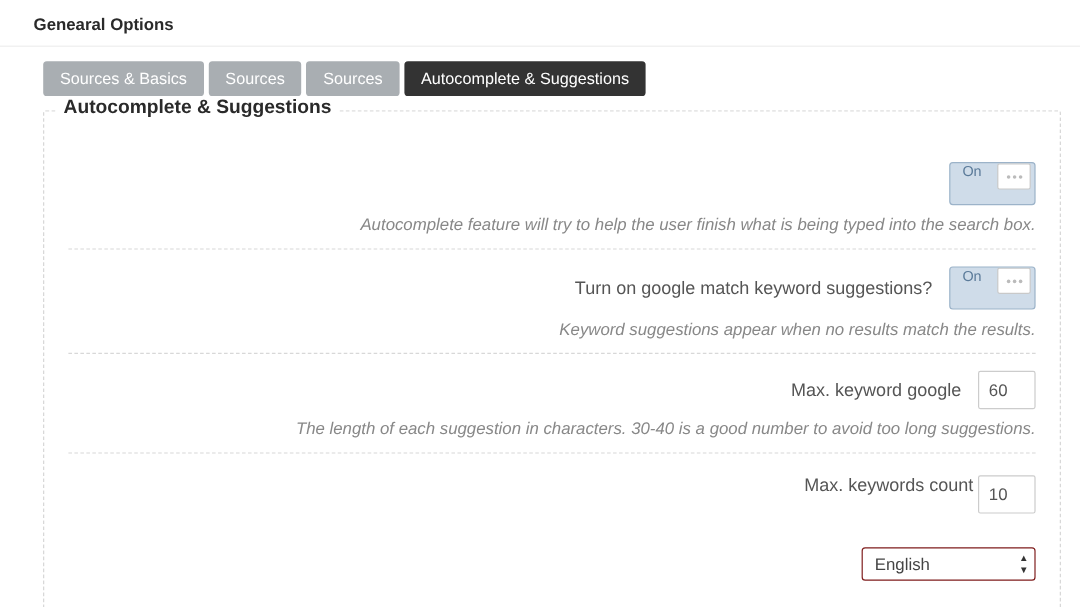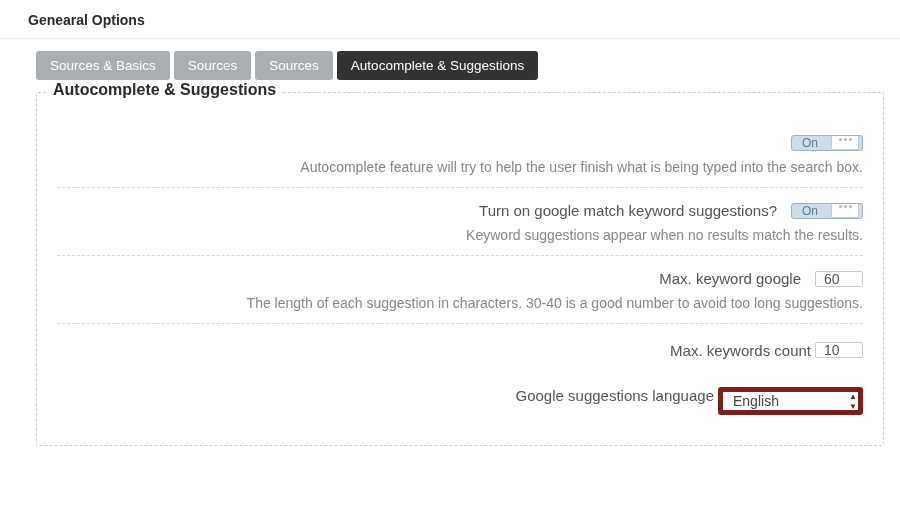--- a/index.html
+++ b/index.html
@@ -73,28 +73,29 @@
     .row-label {
       color: #555;
       font-size: 15px;
     }
     .row-desc {
       color: #888;
       font-size: 14px;
       margin-top: 8px;
       text-align: right;
       width: 100%;
+      font-style: italic;
     }
     .toggle {
       display: inline-flex;
-      align-items: flex-end;
+      align-items: flex-start;
       border: 1px solid #9cb3c9;
       border-radius: 3px;
       background: #cfdce9;
-      height: 16px;
+      height: 36px;
       overflow: hidden;
       cursor: pointer;
     }
     .toggle-on {
       padding: 0 10px;
       font-size: 12px;
       color: #5a7a99;
       font-weight: 500;
     }
     .toggle-knob {
@@ -107,36 +108,36 @@
       display: flex;
       align-items: center;
       justify-content: center;
       gap: 2px;
     }
     .toggle-knob span {
       width: 3px; height: 3px; border-radius: 50%; background: #bbb;
     }
     .num-input {
       width: 48px;
-      height: 16px;
+      height: 32px;
       border: 1px solid #ccc;
       border-radius: 2px;
       padding: 0 8px;
       font-size: 14px;
       color: #555;
       text-align: left;
     }
     .select-wrap {
       position: relative;
       display: inline-block;
     }
     .select-box {
       width: 145px;
       height: 28px;
-      border: 5px solid #7f1d1d;
+      border: 1px solid #7f1d1d;
       border-radius: 3px;
       background: #fff;
       padding: 0 22px 0 10px;
       font-size: 14px;
       color: #444;
       display: flex;
       align-items: center;
       cursor: pointer;
     }
     .select-arrows {
@@ -212,21 +213,20 @@
       </div>
       <div class="row-desc">The length of each suggestion in characters. 30-40 is a good number to avoid too long suggestions.</div>
     </div>
 
     <div class="row-simple">
       <div class="row-label">Max. keywords count</div>
       <input class="num-input" type="text" value="10" style="">
     </div>
 
     <div class="row-simple">
-      <div class="row-label">Google suggestions language</div>
       <div class="select-wrap">
         <div class="select-box">English</div>
         <div class="select-arrows">
           <div>▲</div>
             <div>▼</div>
         </div>
       </div>
     </div>
 
   </div>

